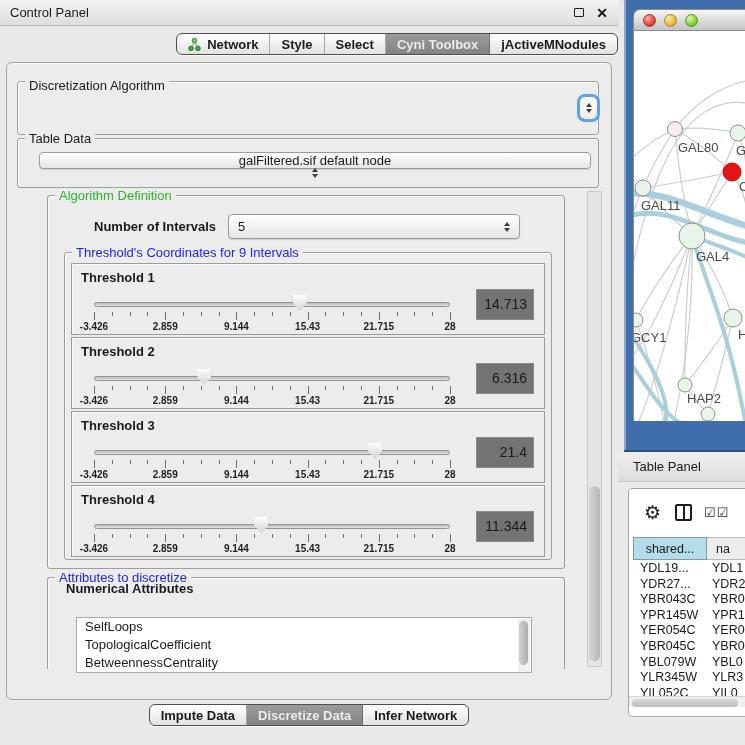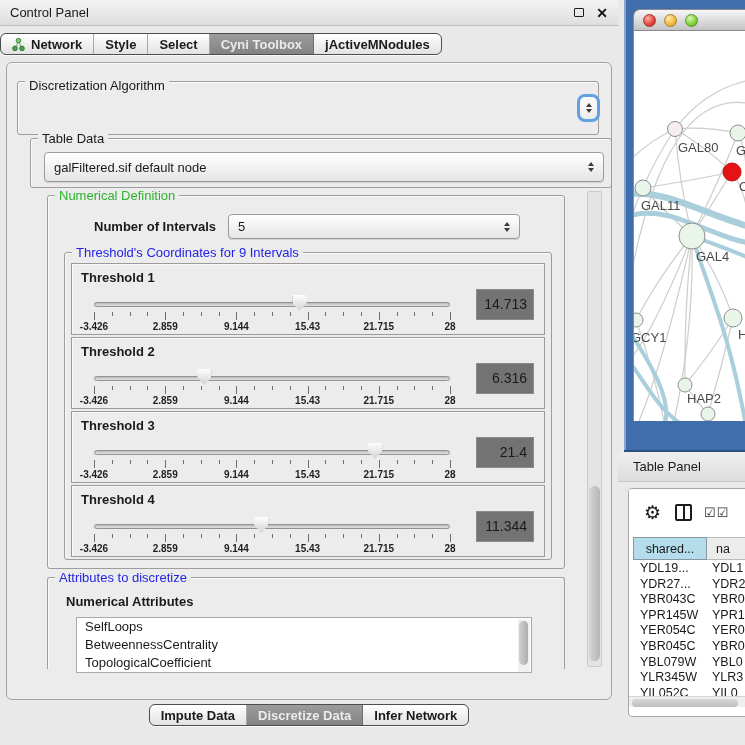--- a/index.html
+++ b/index.html
@@ -13,21 +13,21 @@
   .titlebar .spacer { flex:1; }
   .float-btn { width:10px; height:9px; border:1.7px solid #1c1c1c; border-radius:1px; margin-right:12px; }
   .close-btn { font-size:14px; font-weight:bold; color:#111; line-height:1; }
 
   .seg { display:flex; border:1px solid #4e4e4e; border-radius:6px; overflow:hidden;
     height:22px; font-size:13px; font-weight:bold; background:linear-gradient(#ffffff,#e2e2e2);
     box-shadow:0 1px 0 rgba(255,255,255,.7); }
   .seg .segment { display:flex; align-items:center; padding:0 11px; border-right:1px solid #a8a8a8; cursor:default; }
   .seg .segment:last-child { border-right:none; }
   .seg .segment.active { background:linear-gradient(#9c9c9c,#838383); color:#ececec; border-right-color:#6f6f6f; }
-  .toptabs { position:absolute; left:0; top:33px; width:618px; display:flex; justify-content:flex-start; }
+  .toptabs { position:absolute; left:0; top:33px; width:618px; display:flex; justify-content:flex-end; }
   .bottomtabs { position:absolute; left:0; top:704px; width:618px; display:flex; justify-content:center; }
 
   .net-tab-icon { width:13px; height:13px; margin-right:6px; }
 
   .main-panel { position:absolute; left:6px; top:62px; width:606px; height:638px;
     border:1px solid #a3a3a3; border-radius:6px; background:#ececec; box-shadow:inset 0 1px 0 #f9f9f9; }
 
   .group { position:absolute; border:1px solid #9d9d9d; border-radius:3px;
     box-shadow:inset 1px 1px 0 rgba(255,255,255,.75); }
   .group-title { position:absolute; top:-8px; left:7px; background:#ececec; padding:0 4px;
@@ -180,34 +180,34 @@
   </div>
 
   <div class="combo-peek">
     <span class="spin">
         <i class="up"></i>
         <i class="dn"></i>
       </span>
   </div>
 
 
-  <div class="group" style="left:10px; top:75px; width:582px; height:50px;margin-left:13px;">
+  <div class="group" style="left:10px; top:75px; width:582px; height:50px;">
     <div class="group-title">Table Data</div>
-    <div class="mac-combo" style="left:13px; top:13px; right:7px; height:30px;">
+    <div class="mac-combo" style="left:21px; top:13px; right:7px; height:17px;flex-direction:column;">
       <span>galFiltered.sif default node</span>
       <span class="cspace"></span>
       <span class="spin">
           <i class="up"></i>
           <i class="dn"></i>
         </span>
     </div>
   </div>
 
   <div class="group" style="left:40px; top:132px; width:518px; height:374px;">
-    <div class="group-title t-green">Numerical Definition</div>
+    <div class="group-title t-green">Algorithm Definition</div>
 
     <span class="bold-label" style="position:absolute; left:46px; top:23px;">Number of Intervals</span>
     <div class="mac-combo" style="left:180px; top:18px; width:292px; height:25px;">
       <span>5</span>
       <span class="cspace"></span>
       <span class="spin">
           <i class="up"></i>
           <i class="dn"></i>
         </span>
     </div>
@@ -360,25 +360,25 @@
             <span class="tick-label" style="left: 80%;">21.715</span>
             <span class="tick-label" style="left: 100%;">28</span>
           </div>
         <div class="th-value">11.344</div>
       </div>
     </div>
   </div>
 
   <div class="group" style="left:40px; top:514px; width:518px; height:92px; border-bottom:none; border-radius:3px 3px 0 0;">
     <div class="group-title t-blue">Attributes to discretize</div>
-    <span class="bold-label" style="position:absolute; left:18px; top:16px;text-align:center;">Numerical Attributes</span>
+    <span class="bold-label" style="position:absolute; left:18px; top:3px;text-align:center;">Numerical Attributes</span>
     <div class="attr-list">
       <div class="attr-item">SelfLoops</div>
+      <div class="attr-item">TopologicalCoefficient</div>
       <div class="attr-item">BetweennessCentrality</div>
-      <div class="attr-item">TopologicalCoefficient</div>
       <div class="attr-scroll">
           <div class="attr-thumb"></div>
         </div>
     </div>
   </div>
 
   <div class="v-scroll">
       <div class="v-thumb"></div>
     </div>
 

